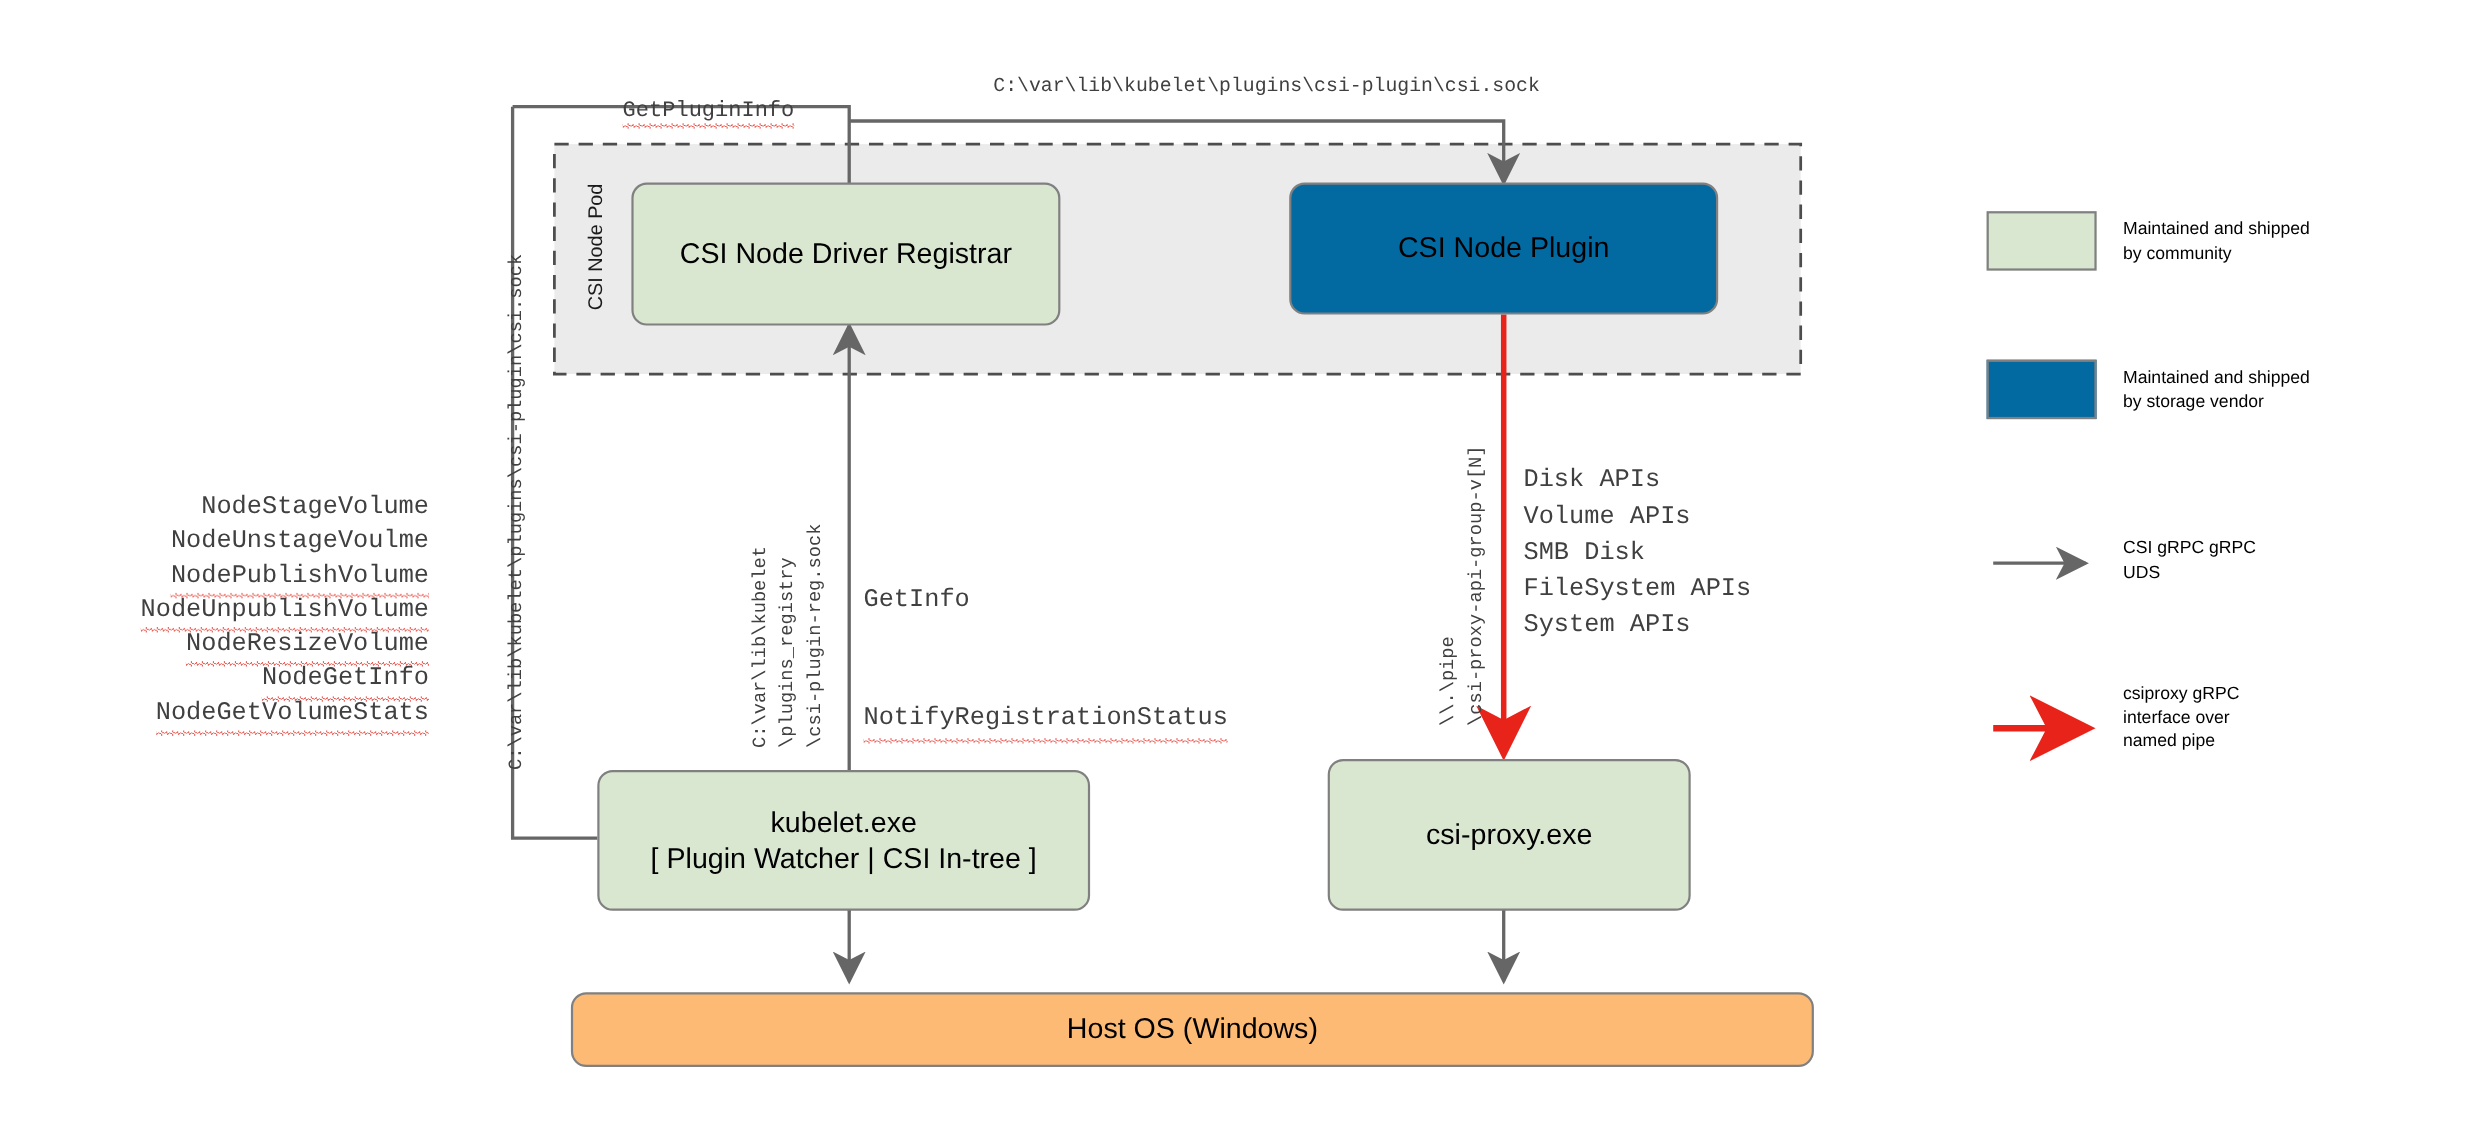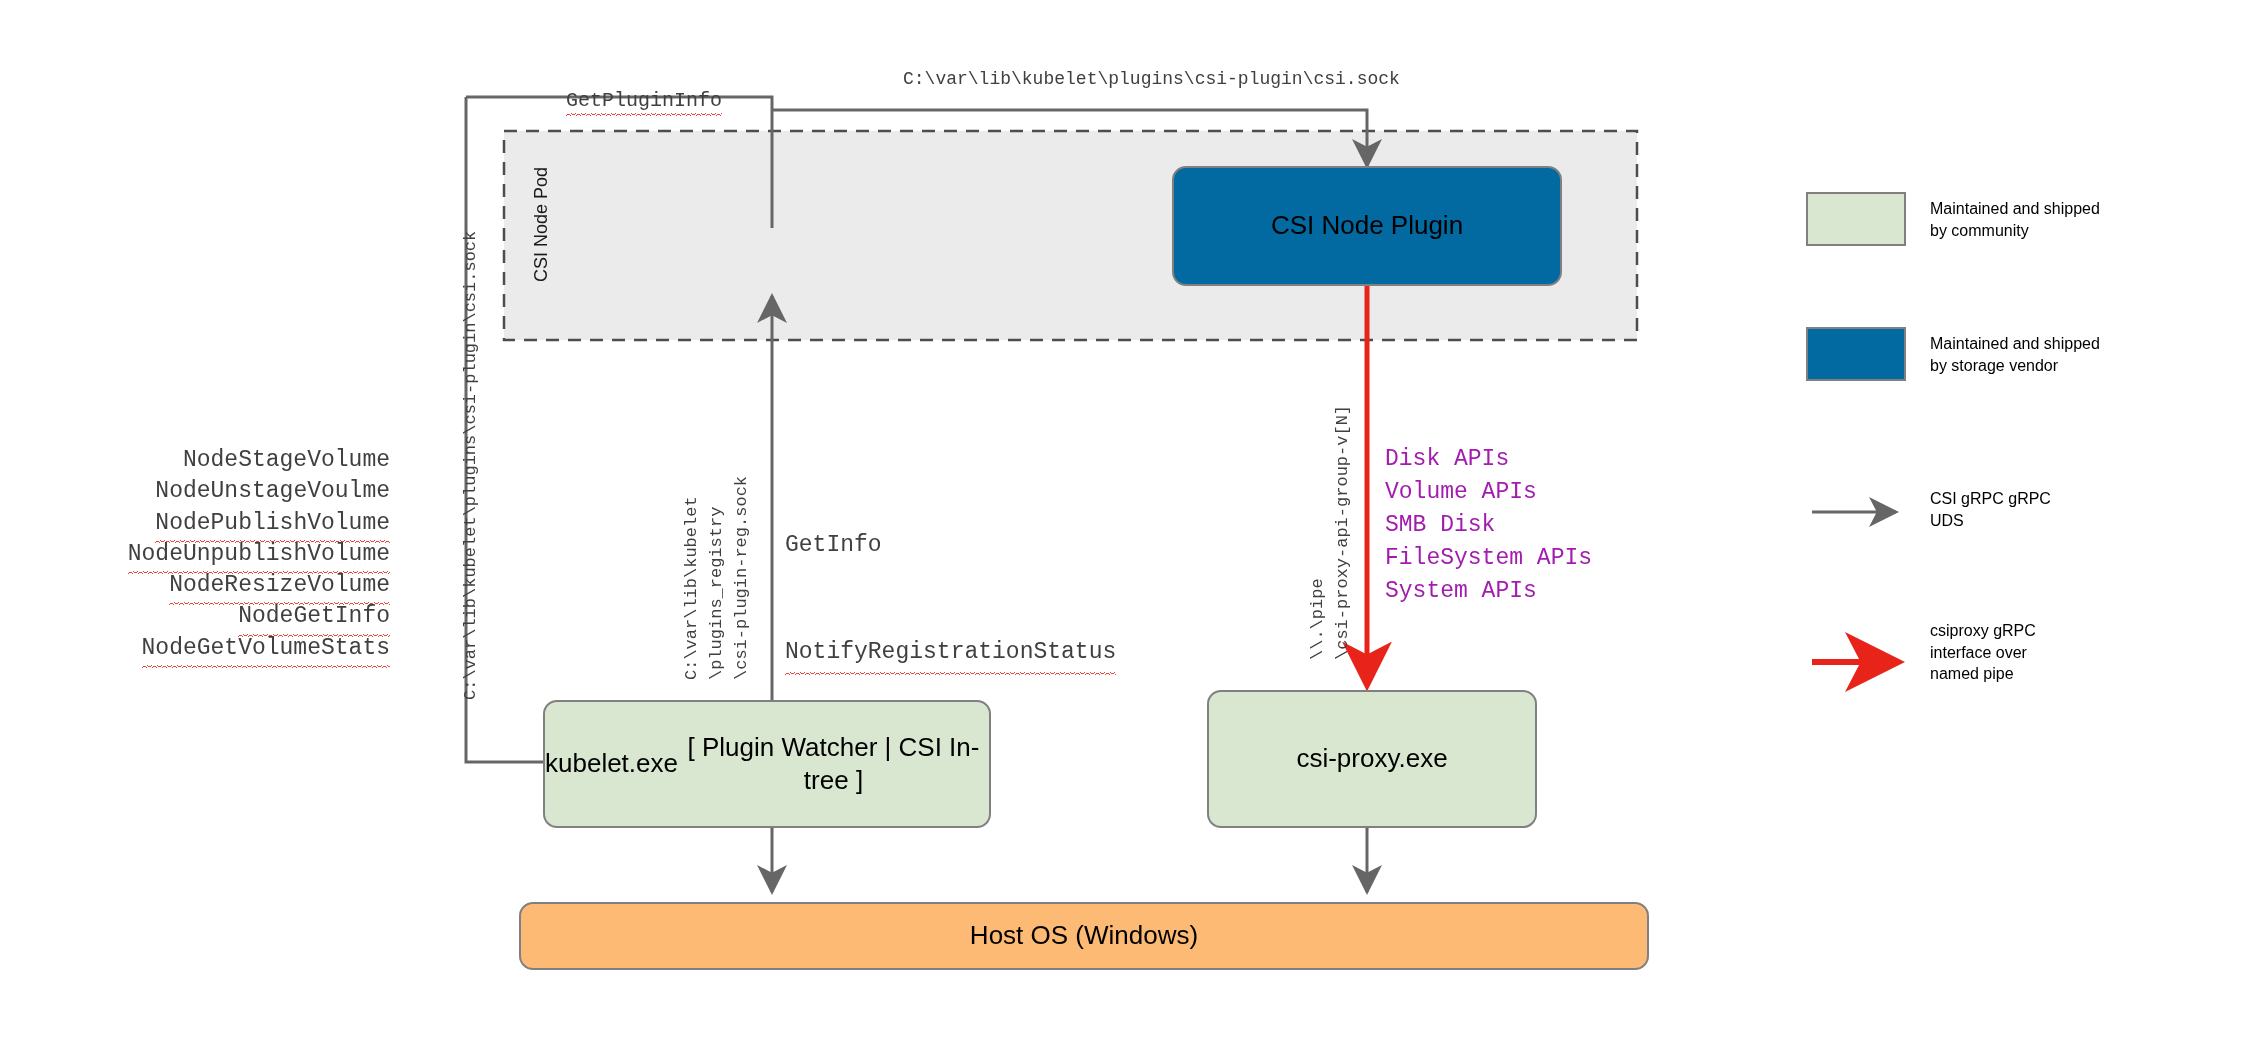--- a/index.html
+++ b/index.html
@@ -60,27 +60,30 @@
     <path d="M772,828 L772,892" fill="none" stroke="#666666" stroke-width="3" marker-start="url(#ahGrayUp)" marker-end="url(#ahGray)"></path>
 
     <path d="M1367,828 L1367,892" fill="none" stroke="#666666" stroke-width="3" marker-start="url(#ahGrayUp)" marker-end="url(#ahGray)"></path>
 
     <path d="M1812,512 L1896,512" fill="none" stroke="#666666" stroke-width="3" marker-end="url(#ahGray)"></path>
     <path d="M1812,662 L1896,662" fill="none" stroke="#e8231a" stroke-width="6" marker-end="url(#ahRed)"></path>
   </svg>
 
   <div class="podlabel" style="left:531px;top:282px;">CSI Node Pod</div>
 
+  <div class="node rounded green" style="left:574px;top:166px;width:390px;height:130px;">
+    <span class="nodetext">CSI Node Driver Registrar</span>
+  </div>
 
   <div class="node rounded yellow" style="left:1172px;top:166px;width:390px;height:120px;">
     <span class="nodetext">CSI Node Plugin</span>
   </div>
 
   <div class="node rounded green" style="left:543px;top:700px;width:448px;height:128px;
-              ">
+              flex-direction:column;">
     <span class="nodetext">kubelet.exe</span>
     <span class="nodetext">[ Plugin Watcher | CSI In-tree ]</span>
   </div>
 
   <div class="node rounded green" style="left:1207px;top:690px;width:330px;height:138px;">
     <span class="nodetext">csi-proxy.exe</span>
   </div>
 
   <div class="node rounded blue" style="left:519px;top:902px;width:1130px;height:68px;">
     <span class="nodetext">Host OS (Windows)</span>
@@ -110,22 +113,22 @@
               font-family:'Liberation Mono',monospace;font-size:23px;line-height:1.36;color:#404040;">
     <div><span>NodeStageVolume</span></div>
     <div><span>NodeUnstageVoulme</span></div>
     <div><span class="sq">NodePublishVolume</span></div>
     <div><span class="sq">NodeUnpublishVolume</span></div>
     <div><span class="sq">NodeResizeVolume</span></div>
     <div><span class="sq">NodeGetInfo</span></div>
     <div><span class="sq">NodeGetVolumeStats</span></div>
   </div>
 
-  <div style="position:absolute;left:1385px;top:443px;
-              font-family:'Liberation Mono',monospace;font-size:23px;line-height:1.44;color:#a21caf;">
+  <div style="position:absolute;left:1385px;top:420px;
+              font-family:'Liberation Mono',monospace;font-size:23px;line-height:1.44;color:#404040;">
     <div>Disk APIs</div>
     <div>Volume APIs</div>
     <div>SMB Disk</div>
     <div>FileSystem APIs</div>
     <div>System APIs</div>
   </div>
 
   <div class="legend-sw green" style="left:1806px;top:192px;width:100px;height:54px;"></div>
   <div class="legend-tx" style="left:1930px;top:198px;width:290px;">Maintained and shipped
 by community</div>

